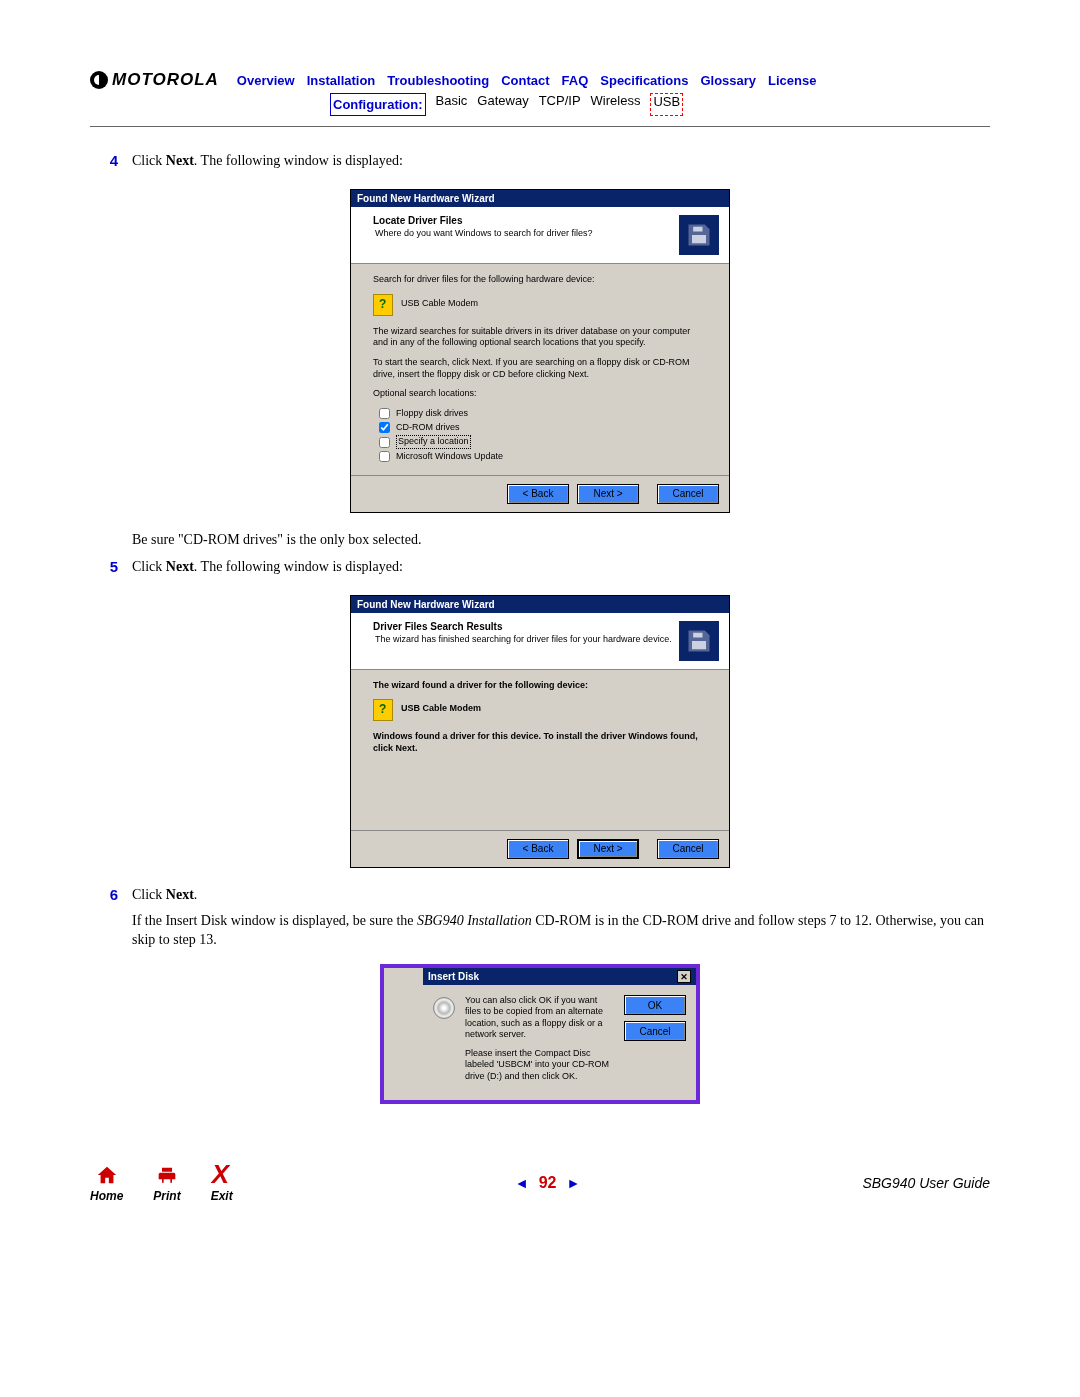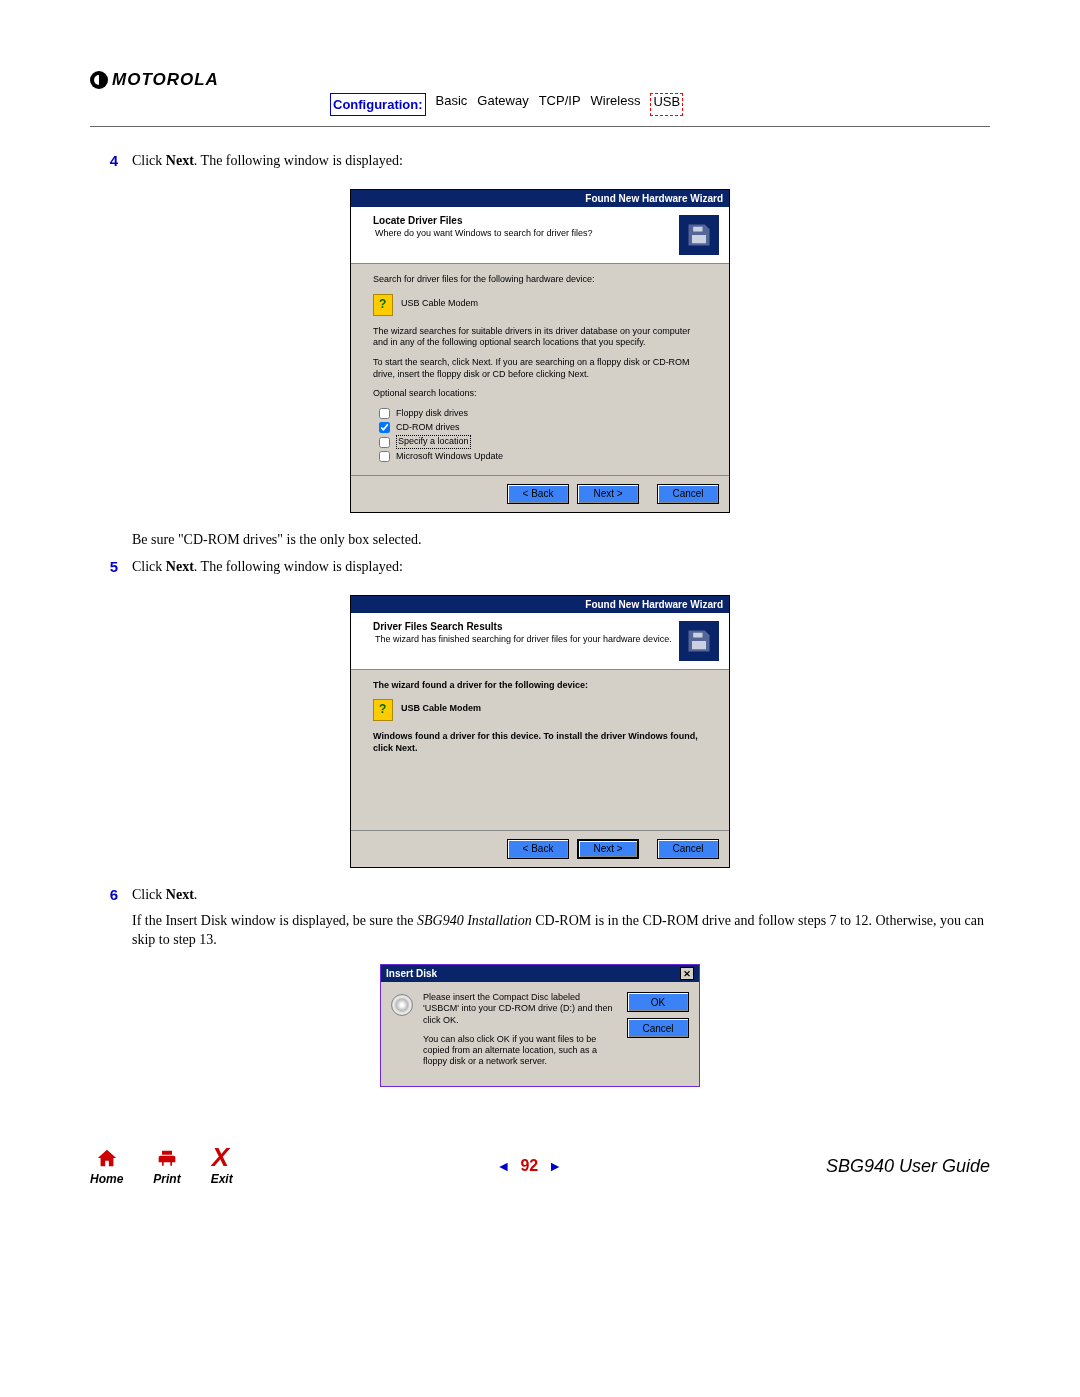--- a/index.html
+++ b/index.html
@@ -14,67 +14,77 @@
   .nav2-row { display: flex; gap: 10px; font-size: 13px; margin-left: 240px; }
   .nav2-config { border: 1px solid #0000cc; padding: 3px 2px; color: #0000cc; font-weight: bold; }
   .nav2-usb { border: 1px dashed #ff0000; padding: 0 2px; }
   hr.topdiv { margin-top: 10px; border: none; border-top: 1px solid #666; }
   .content { margin-top: 25px; }
   .step { display: flex; align-items: flex-start; margin-bottom: 8px; }
   .step-num { color: #0000cc; font-weight: bold; width: 30px; flex: 0 0 30px; font-size: 15px; text-align: right; padding-right: 14px; margin-left: 12px; }
   .step-body { flex: 1; font-size: 14px; line-height: 1.35; font-family: Liberation Serif, serif; }
   .step-body b { font-weight: bold; }
   .wiz { width: 380px; margin: 18px auto 18px auto; border: 1px solid #000; background: #d4d0c8; font-family: Tahoma, sans-serif; font-size: 10px; color: #000; }
-  .wiz-title { background: #0a246a; color: #fff; padding: 3px 6px; font-weight: bold; font-size: 10px; text-align: right; }
+  .wiz-title { background: #0a246a; color: #fff; padding: 3px 6px; font-weight: bold; font-size: 10px; }
   .wiz-head { background: #fff; padding: 8px 10px 8px 14px; border-bottom: 1px solid #888; display: flex; align-items: flex-start; }
   .wiz-head-txt { flex: 1; }
   .wiz-head-txt .h1 { font-weight: bold; margin-bottom: 2px; margin-left: 8px; }
   .wiz-head-txt .h2 { margin-left: 10px; font-size: 9px; }
   .wiz-head-icon { width: 40px; height: 40px; background: #0a246a; flex: 0 0 40px; display: flex; align-items: center; justify-content: center; }
   .wiz-head-icon svg { width: 28px; height: 28px; }
   .wiz-body { padding: 10px 22px; font-size: 9px; line-height: 1.3; }
   .wiz-body p { margin-bottom: 8px; }
   .indent-row { display: flex; align-items: flex-start; gap: 8px; margin: 4px 0 10px 0; }
   .qicon { width: 20px; height: 22px; flex: 0 0 20px; background: #ffcc00; border: 1px solid #aa8800; position: relative; }
   .qicon::after { content: "?"; position: absolute; left: 5px; top: 2px; font-weight: bold; color: #006600; font-size: 12px; }
   .cdicon { width: 22px; height: 22px; flex: 0 0 22px; border-radius: 50%; background: radial-gradient(circle, #fff 10%, #bbb 40%, #eee 60%, #bbb 80%); border: 1px solid #888; }
   .opt-list { margin-left: 6px; }
   .opt { display: flex; align-items: center; gap: 6px; margin: 2px 0; font-size: 9px; }
   .opt input { width: 11px; height: 11px; }
   .opt-label.boxed { border: 1px dotted #000; padding: 0 1px; }
   .wiz-foot { border-top: 1px solid #888; padding: 8px 10px; display: flex; justify-content: flex-end; gap: 8px; }
   .wbtn { min-width: 62px; height: 20px; background: #3b82f6; border: 1px solid #000; box-shadow: inset 1px 1px 0 #fff, inset -1px -1px 0 #888; font-size: 10px; display: flex; align-items: center; justify-content: center; cursor: pointer; }
   .wbtn.focus { box-shadow: inset 0 0 0 1px #000, inset 2px 2px 0 #fff, inset -2px -2px 0 #888; }
-  .insert { width: 320px; margin: 14px auto; border: 1px solid #6d28d9; background: #d4d0c8; font-family: Tahoma, sans-serif; font-size: 9px; }
+  .insert { width: 320px; margin: 14px auto; border: 4px solid #6d28d9; background: #d4d0c8; font-family: Tahoma, sans-serif; font-size: 9px; padding-left: 39px; }
   .insert-title { background: #0a246a; color: #fff; padding: 2px 5px; display: flex; justify-content: space-between; align-items: center; font-weight: bold; font-size: 10px; }
   .close-x { width: 14px; height: 13px; background: #d4d0c8; color: #000; border: 1px solid #000; display: flex; align-items: center; justify-content: center; font-size: 9px; cursor: pointer; }
   .insert-body { display: flex; padding: 10px 10px; gap: 10px; }
   .insert-text { flex: 1; line-height: 1.25; }
   .insert-text p { margin-bottom: 8px; }
   .insert-btns { display: flex; flex-direction: column; gap: 6px; }
   .footer { margin-top: 60px; display: flex; align-items: center; gap: 30px; }
   .foot-icons { display: flex; gap: 30px; align-items: flex-end; }
   .foot-item { display: flex; flex-direction: column; align-items: center; gap: 3px; font-style: italic; font-weight: bold; font-size: 12px; cursor: pointer; }
   .home-icon { width: 24px; height: 22px; }
   .print-icon { width: 26px; height: 20px; }
   .exit-icon { width: 20px; height: 22px; font-size: 26px; color: #cc0000; font-weight: bold; line-height: 20px; }
   .pager { flex: 1; display: flex; justify-content: center; align-items: center; gap: 10px; font-size: 16px; font-weight: bold; }
   .pager .tri { color: #0000cc; cursor: pointer; font-size: 14px; }
   .pager .num { color: #cc0000; }
-  .guide { font-style: italic; font-size: 18px; }
+  .guide { font-style: italic; font-size: 14px; }
   em { font-style: italic; }
 </style>
 </head>
 <body>
 
 <div class="header">
   <div class="header-top">
     <div class="logo-area">
       <span class="logo-circle"></span>
       <span>MOTOROLA</span>
+    </div>
+    <div class="nav1">
+      <a>Overview</a>
+      <a>Installation</a>
+      <a>Troubleshooting</a>
+      <a>Contact</a>
+      <a>FAQ</a>
+      <a>Specifications</a>
+      <a>Glossary</a>
+      <a>License</a>
     </div>
   </div>
   <div class="nav2-row">
     <span class="nav2-config">Configuration:</span>
     <a>Basic</a>
     <a>Gateway</a>
     <a>TCP/IP</a>
     <a>Wireless</a>
     <a class="nav2-usb">USB</a>
   </div>
@@ -194,22 +204,22 @@
   </div>
 
   <div class="insert">
     <div class="insert-title">
       <span>Insert Disk</span>
       <span class="close-x">✕</span>
     </div>
     <div class="insert-body">
       <div class="cdicon" style="margin-top:2px;"></div>
       <div class="insert-text">
+        <p>You can also click OK if you want files to be copied from an alternate location, such as a floppy disk or a network server.</p>
         <p>Please insert the Compact Disc labeled 'USBCM' into your CD-ROM drive (D:) and then click OK.</p>
-        <p>You can also click OK if you want files to be copied from an alternate location, such as a floppy disk or a network server.</p>
       </div>
       <div class="insert-btns">
         <div class="wbtn">OK</div>
         <div class="wbtn">Cancel</div>
       </div>
     </div>
   </div>
 
 </div>
 

